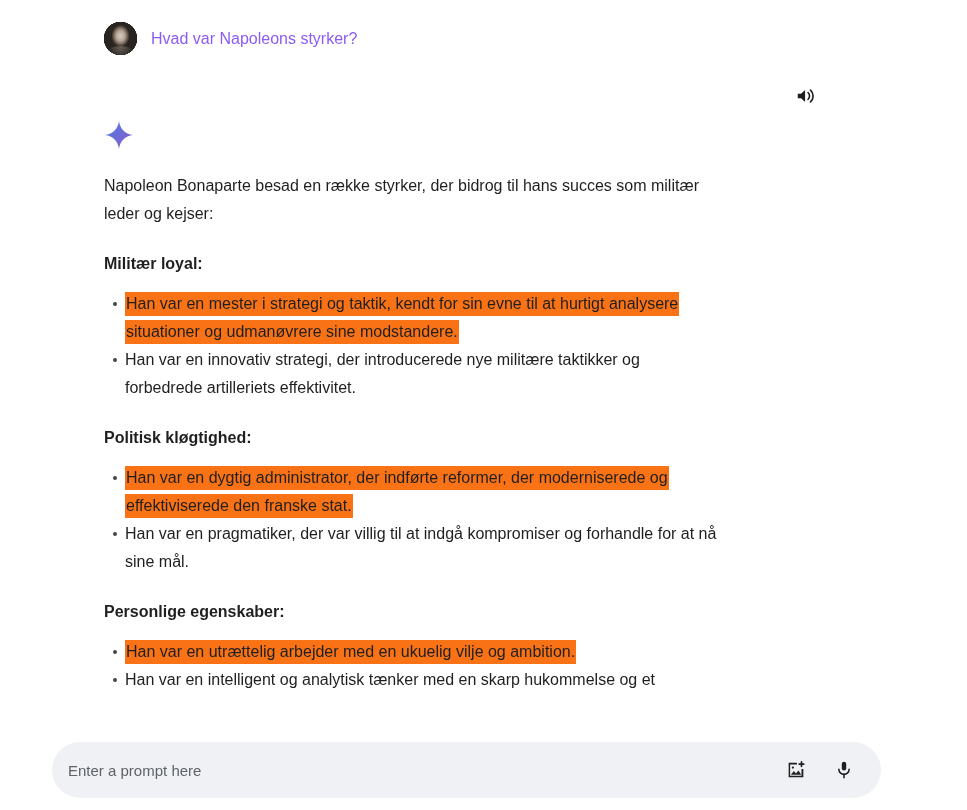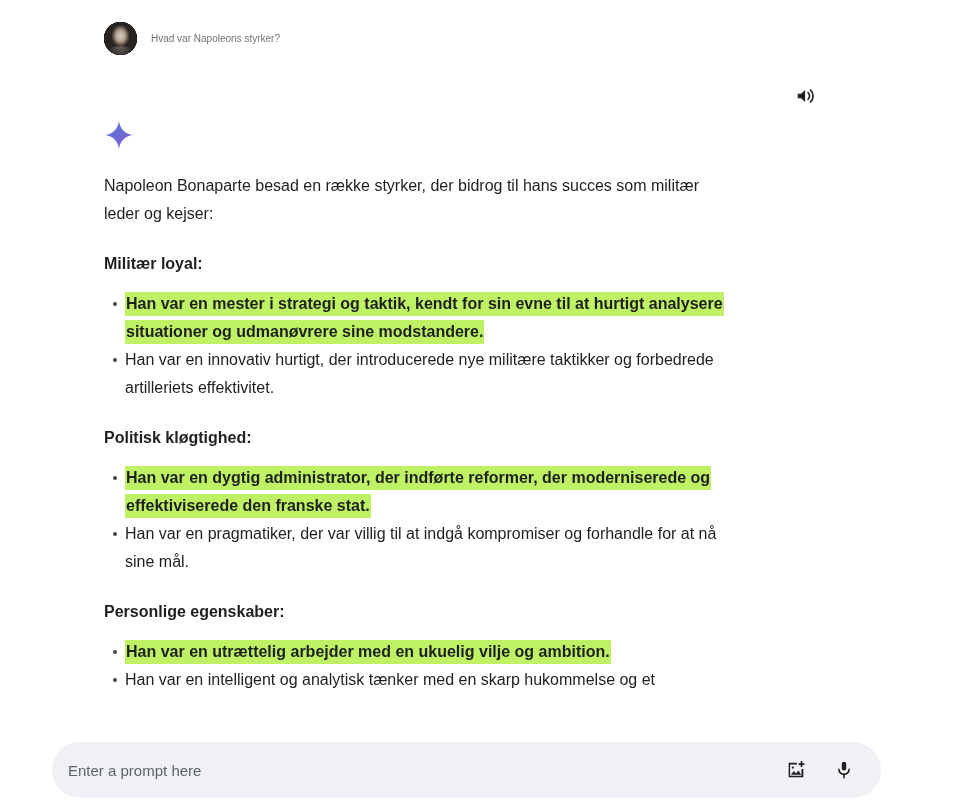--- a/index.html
+++ b/index.html
@@ -54,23 +54,23 @@
       linear-gradient(180deg, #141210 0%, #070606 100%);
   }
   .avatar .portrait-shoulder {
     position: absolute;
     left: 2px; right: 2px; bottom: -6px;
     height: 15px;
     border-radius: 50% 50% 0 0;
     background: radial-gradient(ellipse at 50% 0%, #6b6158 0%, #2b2623 60%, #0a0908 100%);
   }
   .user-text {
-    font-size: 10px;
+    font-size: 16px;
     line-height: 33px;
-    color: #737373;
+    color: #8b5cf6;
     white-space: nowrap;
   }
 
   
   .tts-button {
     position: absolute;
     right: 145px;
     top: 80px;
     width: 32px;
     height: 32px;
@@ -131,25 +131,24 @@
     content: "";
     position: absolute;
     left: -12px;
     top: 12px;
     width: 4px;
     height: 4px;
     border-radius: 50%;
     background: #444746;
   }
   .hl {
-    background-color: #bef264;
+    background-color: #f97316;
     box-decoration-break: clone;
     -webkit-box-decoration-break: clone;
     padding: 3px 1px 4px 1px;
-    font-weight: bold;
   }
   li.w1 { width: 600px; }
   li.w2 { width: 580px; }
   li.w3 { width: 590px; }
 
   
   .fade-mask {
     position: absolute;
     left: 0;
     top: 700px;
@@ -234,21 +233,21 @@
         <path d="M15 1 C16.2 9.1 20.9 13.8 29 15 C20.9 16.2 16.2 20.9 15 29 C13.8 20.9 9.1 16.2 1 15 C9.1 13.8 13.8 9.1 15 1 Z" fill="url(#sparkGrad)"></path>
       </svg>
     </div>
 
     <div class="response">
       <p class="intro">Napoleon Bonaparte besad en række styrker, der bidrog til hans succes som militær leder og kejser:</p>
 
       <h3>Militær loyal:</h3>
       <ul>
         <li class="w1"><span class="hl">Han var en mester i strategi og taktik, kendt for sin evne til at hurtigt analysere situationer og udmanøvrere sine modstandere.</span></li>
-        <li class="w3"><span>Han var en innovativ hurtigt, der introducerede nye militære taktikker og forbedrede artilleriets effektivitet.</span></li>
+        <li class="w3"><span>Han var en innovativ strategi, der introducerede nye militære taktikker og forbedrede artilleriets effektivitet.</span></li>
       </ul>
 
       <h3>Politisk kløgtighed:</h3>
       <ul>
         <li class="w1"><span class="hl">Han var en dygtig administrator, der indførte reformer, der moderniserede og effektiviserede den franske stat.</span></li>
         <li class="w1"><span>Han var en pragmatiker, der var villig til at indgå kompromiser og forhandle for at nå sine mål.</span></li>
       </ul>
 
       <h3>Personlige egenskaber:</h3>
       <ul>

